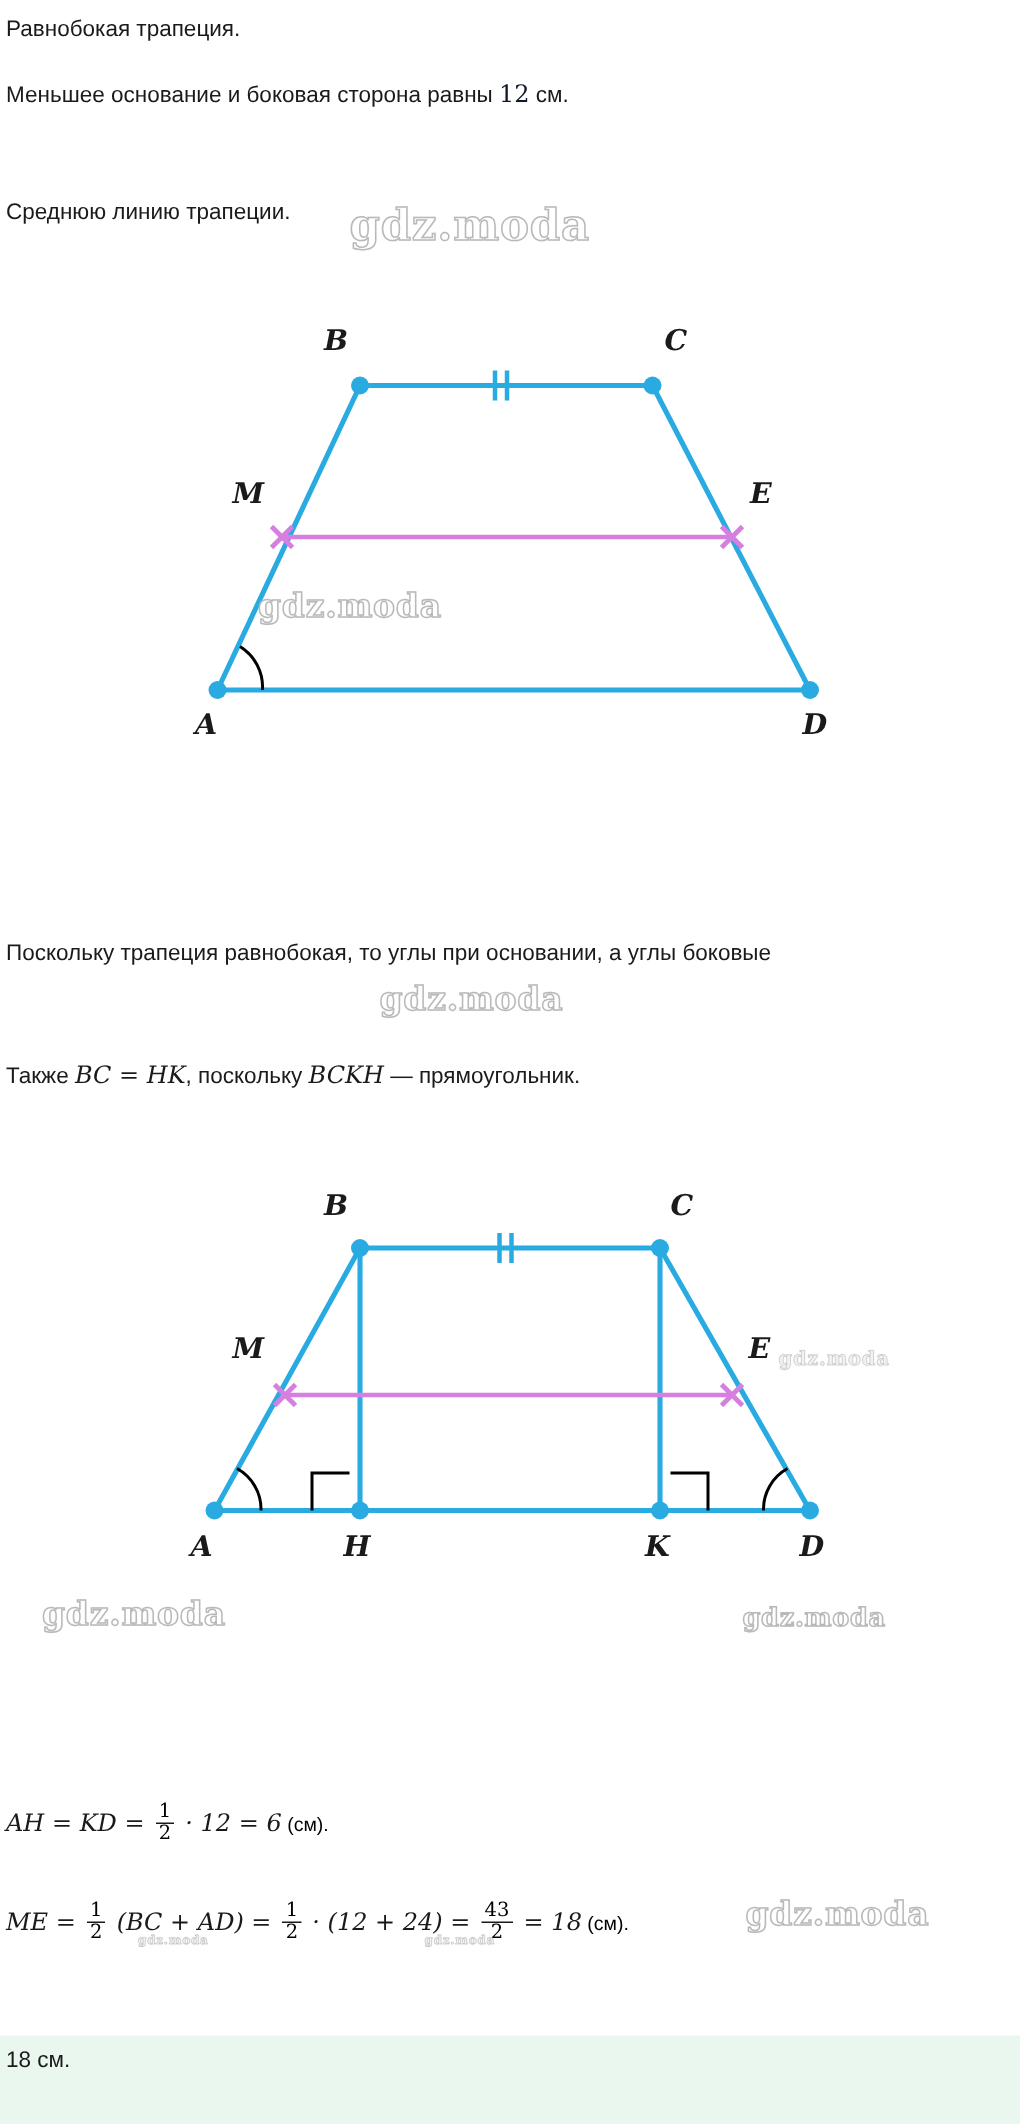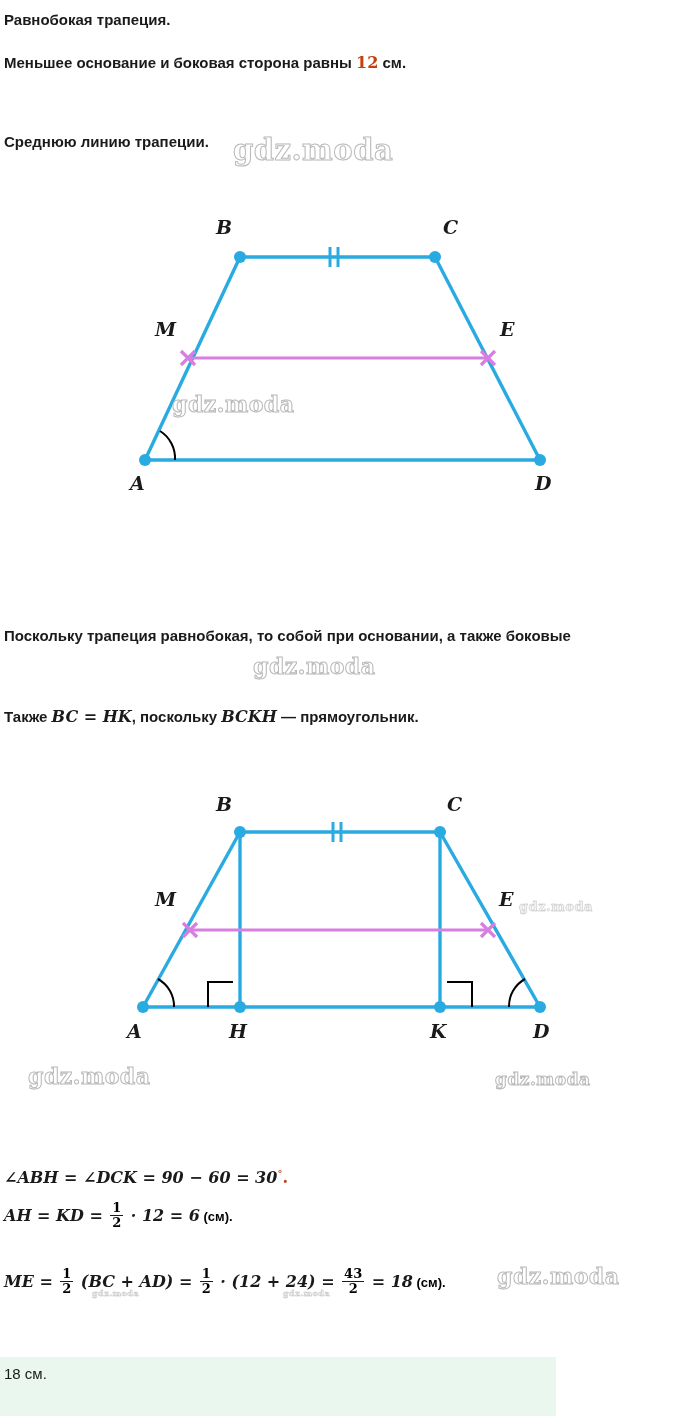--- a/index.html
+++ b/index.html
@@ -25,23 +25,23 @@
   .math {
     font-family: "DejaVu Serif", serif;
     font-style: italic;
     font-size: 16px;
     color: #1a1a1a;
   }
   .mathup {
     font-family: "DejaVu Serif", serif;
     font-style: normal;
     font-size: 16px;
-    color: #c2410c;
-  }
-  .row { position: absolute; left: 4px; white-space: nowrap; font-weight: bold; }
+    color: #0f172a;
+  }
+  .row { position: absolute; left: 4px; white-space: nowrap; }
 
   
   .wm {
     font-family: "DejaVu Serif", serif;
     font-weight: bold;
     color: #ffffff;
     -webkit-text-stroke: 1px #b9b9b9;
     text-shadow: 0 0 1px #cfcfcf;
     letter-spacing: 0.5px;
     position: absolute;
@@ -51,21 +51,21 @@
   .wm-lg { font-size: 29px; }
   .wm-md { font-size: 22px; }
   .wm-sm { font-size: 8px; -webkit-text-stroke: 0.4px #c5c5c5; color: #f2f2f2;}
 
   
   .fig { position: absolute; left: 0; }
 
   .answer {
     position: absolute;
     left: 0;
-    width: 556px;
+    width: 680px;
     background: #e9f7ef;
     padding: 8px 0 10px 4px;
   }
   .answer span { font-size: 15px; color: #1a1a1a; }
 
   .frac {
     display: inline-block;
     vertical-align: middle;
     text-align: center;
     font-family: "DejaVu Serif", serif;
@@ -140,21 +140,21 @@
     <div style="position:absolute; left:216px; top:21px;"><span class="math" style="font-weight:bold; font-size:19px;">B</span></div>
     <div style="position:absolute; left:443px; top:21px;"><span class="math" style="font-weight:bold; font-size:19px;">C</span></div>
     <div style="position:absolute; left:155px; top:123px;"><span class="math" style="font-weight:bold; font-size:19px;">M</span></div>
     <div style="position:absolute; left:500px; top:123px;"><span class="math" style="font-weight:bold; font-size:19px;">E</span></div>
     <div style="position:absolute; left:130px; top:277px;"><span class="math" style="font-weight:bold; font-size:19px;">A</span></div>
     <div style="position:absolute; left:535px; top:277px;"><span class="math" style="font-weight:bold; font-size:19px;">D</span></div>
     <div class="wm wm-md" style="left:172px; top:196px;"><span>gdz.moda</span></div>
   </div>
 
   <div class="row txt" style="top:626px;">
-    <span>Поскольку трапеция равнобокая, то собой при основании, а также боковые</span>
+    <span>Поскольку трапеция равнобокая, то углы при основании, а углы боковые</span>
   </div>
   <div class="wm wm-md" style="left:253px; top:653px;"><span>gdz.moda</span></div>
 
   <div class="row txt" style="top:706px;">
     <span>Также </span><span class="math">BC = HK</span><span>, поскольку </span><span class="math">BCKH</span><span> — прямоугольник.</span>
   </div>
 
   <div class="fig" style="top:775px; left:0; width:680px; height:340px;">
     <svg width="680" height="340" viewBox="0 0 680 340">
 
@@ -202,23 +202,20 @@
     <div style="position:absolute; left:499px; top:113px;"><span class="math" style="font-weight:bold; font-size:19px;">E</span></div>
     <div class="wm wm-sm" style="left:519px; top:124px; font-size:13px;"><span>gdz.moda</span></div>
     <div style="position:absolute; left:127px; top:245px;"><span class="math" style="font-weight:bold; font-size:19px;">A</span></div>
     <div style="position:absolute; left:229px; top:245px;"><span class="math" style="font-weight:bold; font-size:19px;">H</span></div>
     <div style="position:absolute; left:430px; top:245px;"><span class="math" style="font-weight:bold; font-size:19px;">K</span></div>
     <div style="position:absolute; left:533px; top:245px;"><span class="math" style="font-weight:bold; font-size:19px;">D</span></div>
     <div class="wm wm-md" style="left:28px; top:288px;"><span>gdz.moda</span></div>
     <div class="wm" style="left:495px; top:294px; font-size:17px;"><span>gdz.moda</span></div>
   </div>
 
-  <div class="row" style="top:1168px;">
-    <span class="math">∠ABH = ∠DCK = 90 − 60 = 30</span><span class="mathup sup">°</span><span class="mathup">.</span>
-  </div>
 
   <div class="row" style="top:1202px;">
     <span class="math">AH = KD =</span>
     <span class="frac">
       <span class="num">1</span>
       <span class="den">2</span>
     </span>
     <span class="math">· 12 = 6</span><span class="unit"> (см).</span>
   </div>
 

